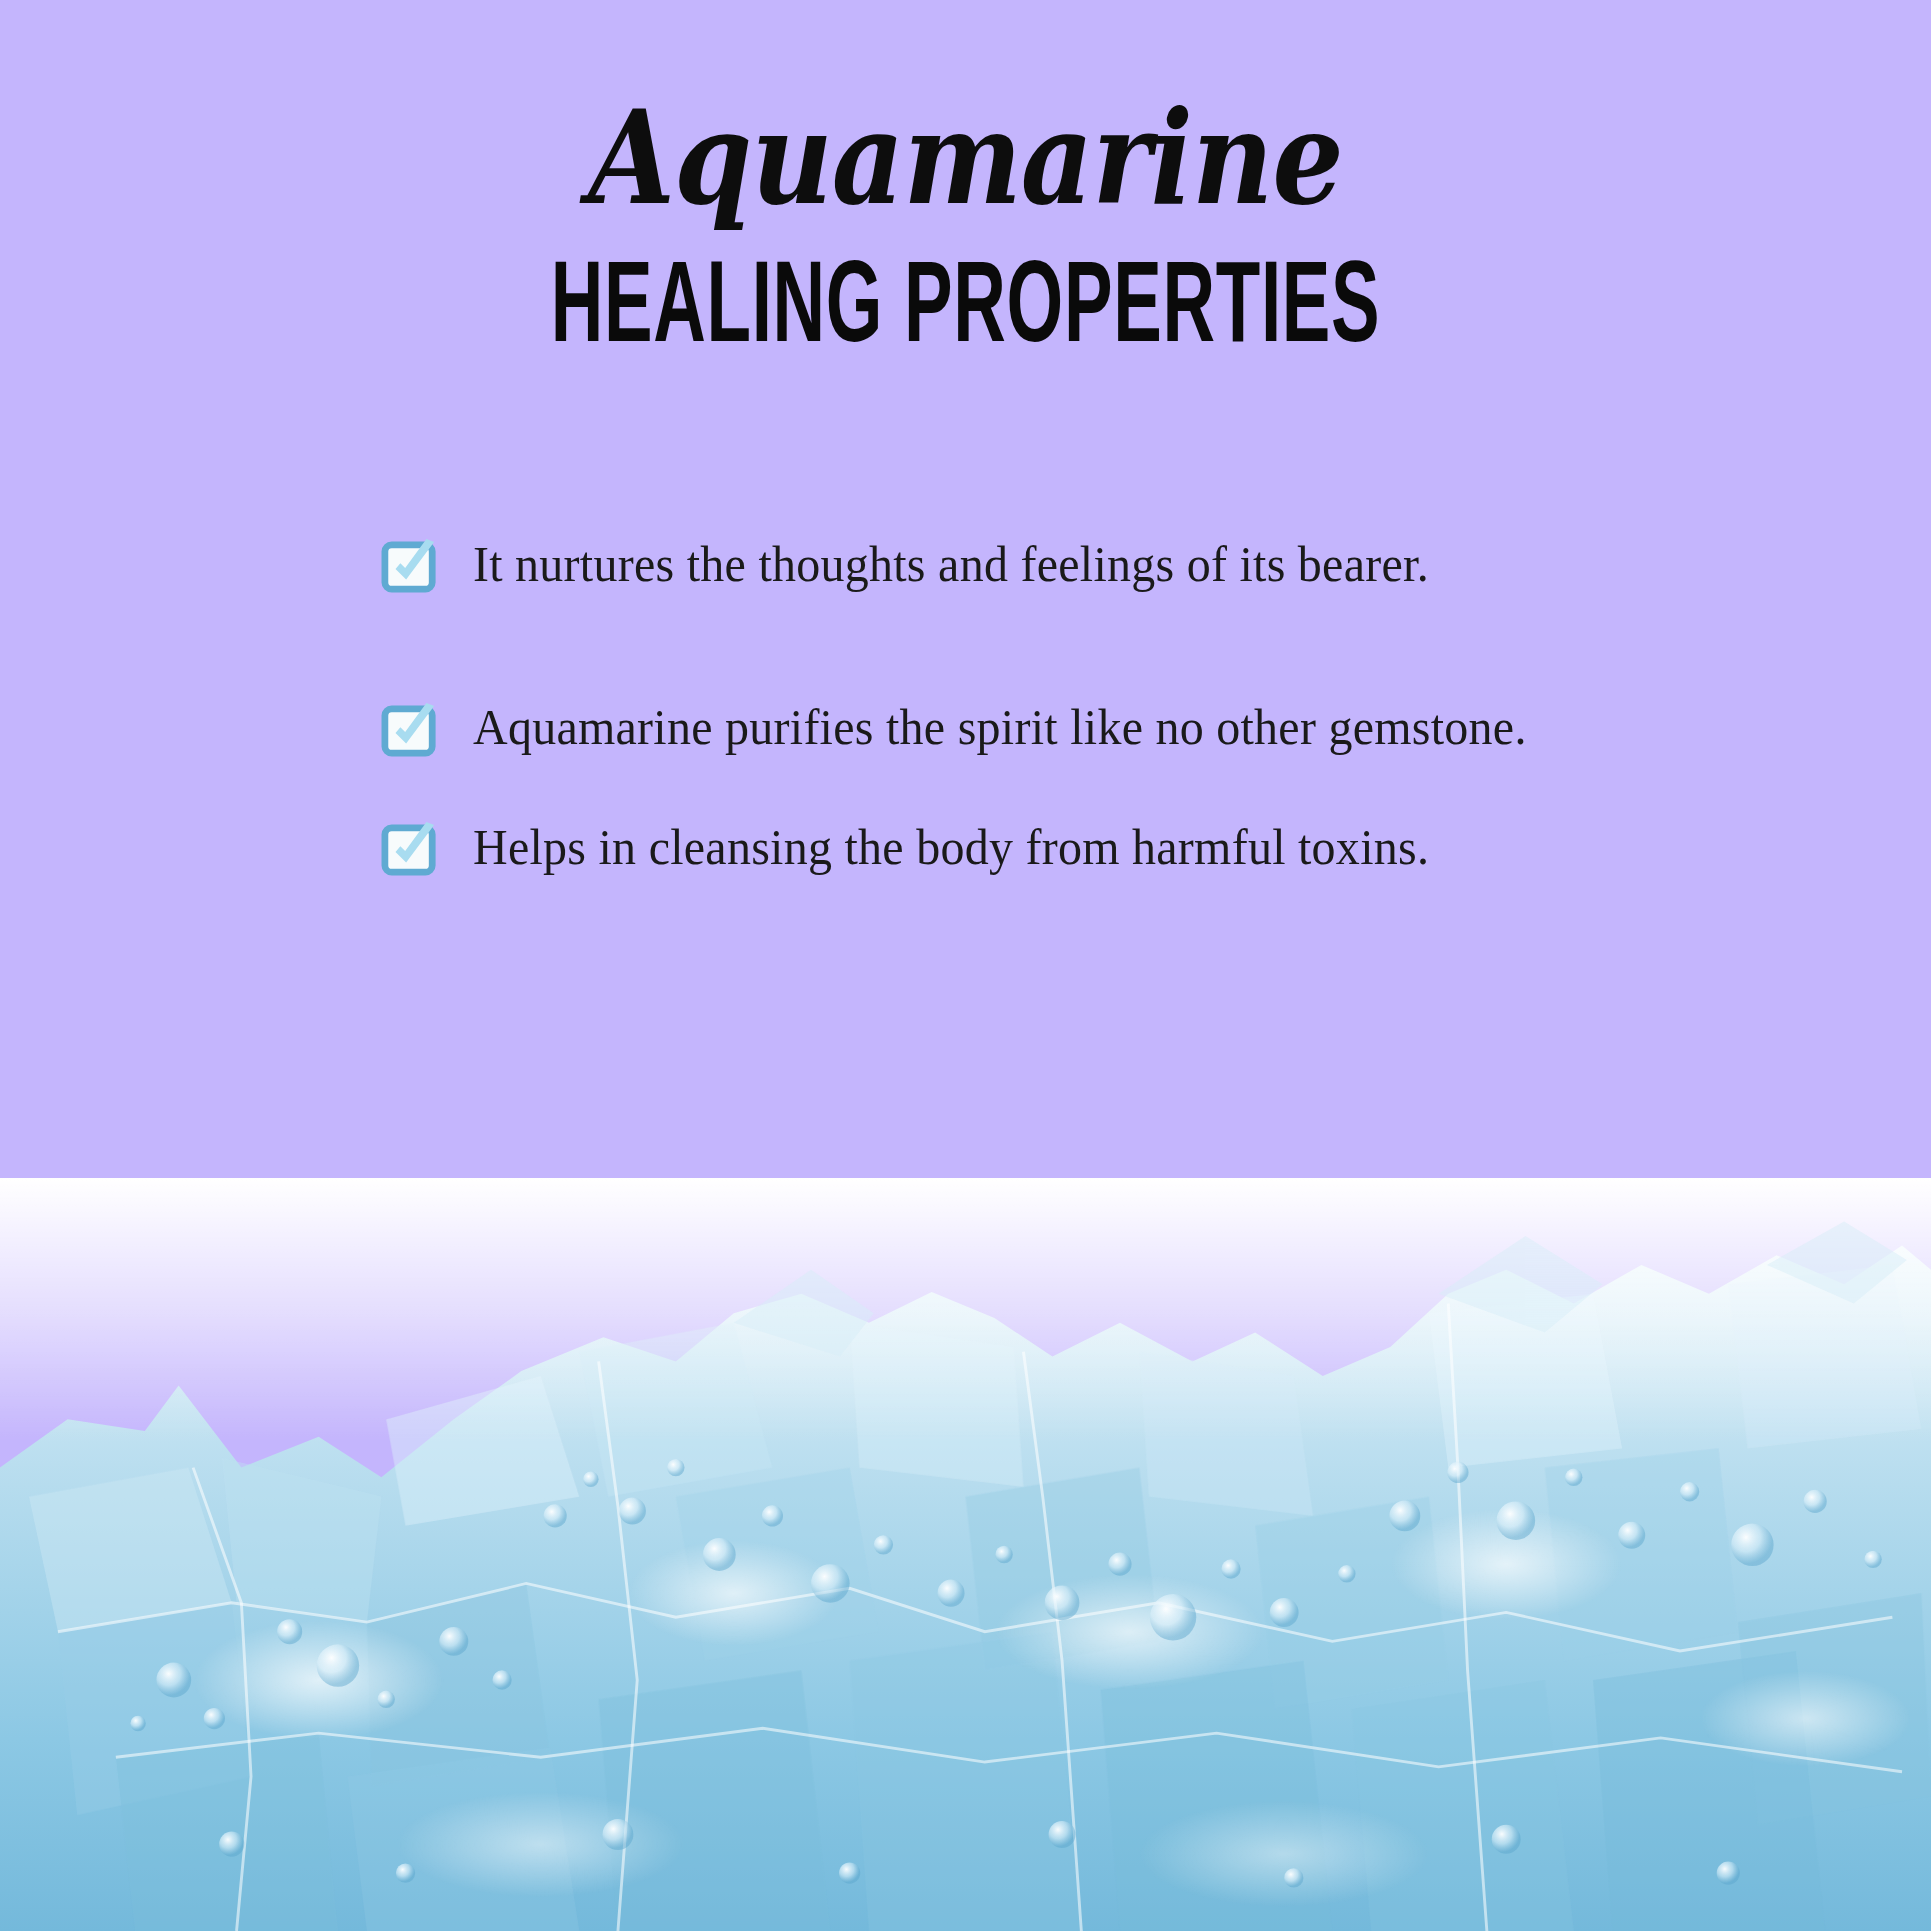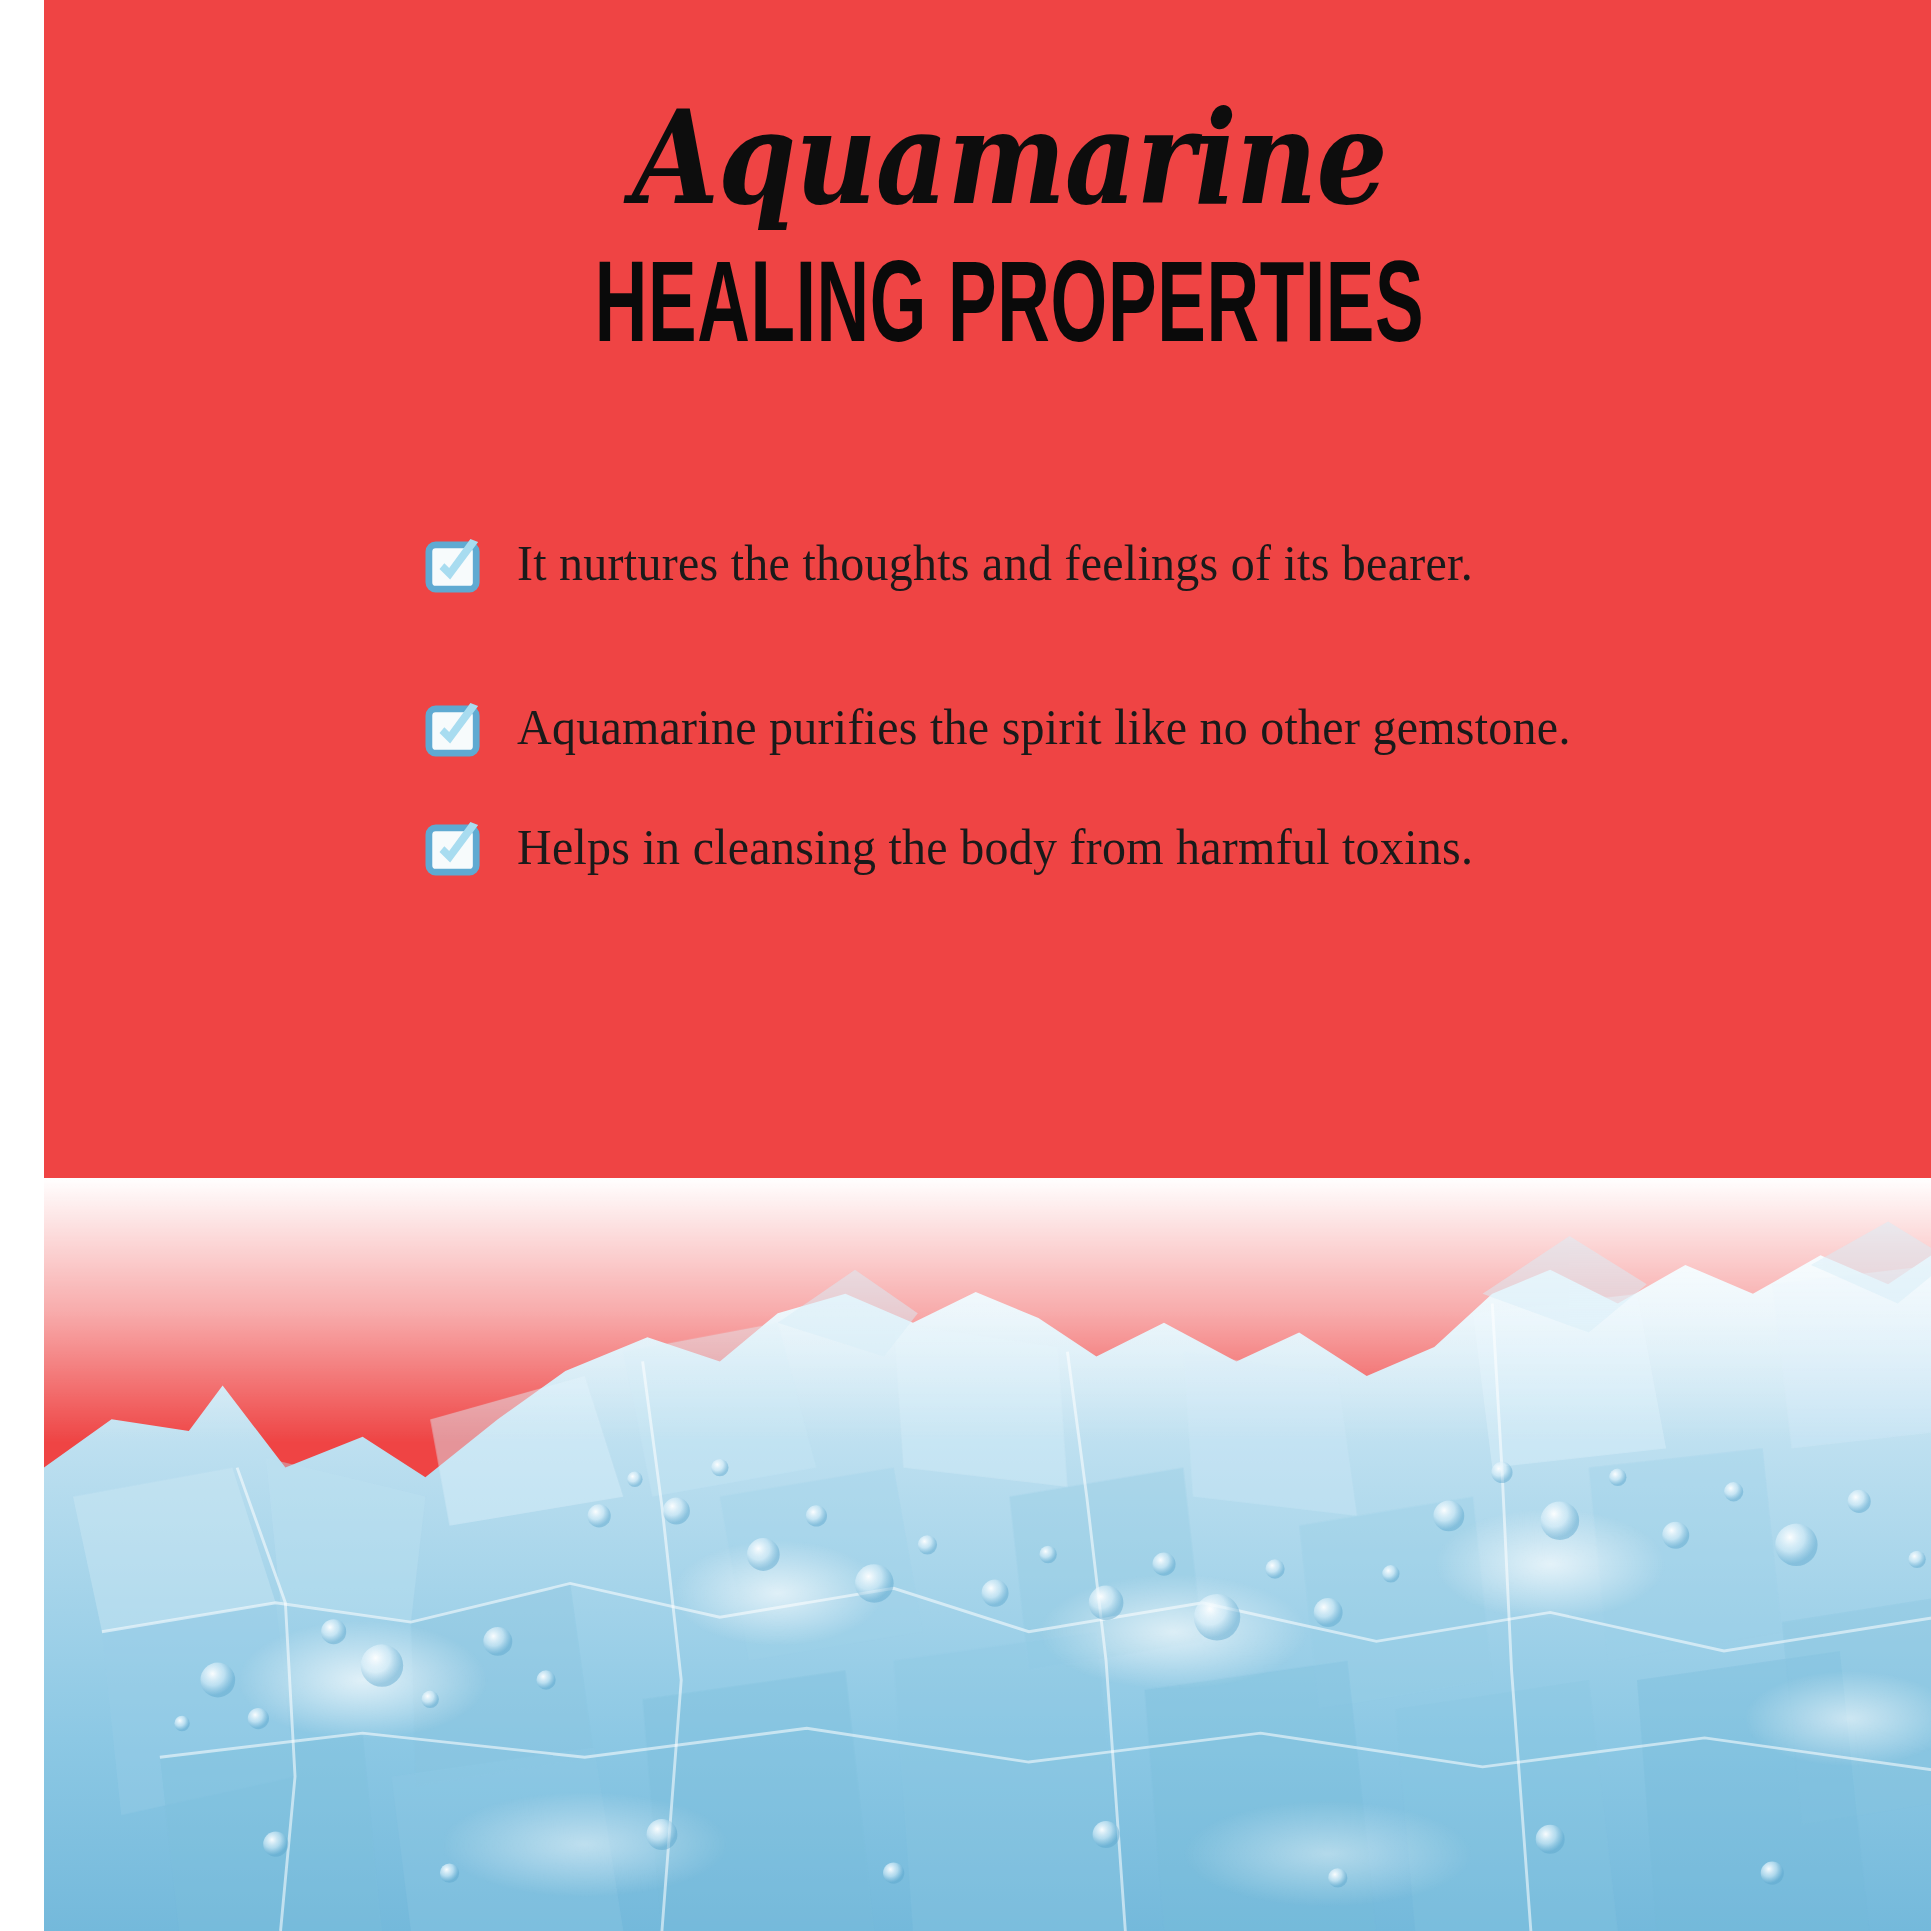--- a/index.html
+++ b/index.html
@@ -11,22 +11,21 @@
     width: 1931px;
     height: 1931px;
     position: relative;
     overflow: hidden;
     font-family: "Liberation Serif", serif;
   }
 
   #page {
     position: absolute;
     inset: 0;
-    background: #ef4444;
-    margin-left: 44px;
+    background: #c4b5fd;
   }
 
   
   .heading-block {
     position: absolute;
     top: 93px;
     left: 0;
     width: 1931px;
     text-align: center;
   }
@@ -57,21 +56,21 @@
 
   
   .list-block {
     position: absolute;
     top: 533px;
     left: 382px;
     width: 1400px;
   }
   .list-item {
     display: flex;
-    align-items: center;
+    align-items: flex-end;
     margin-bottom: 0;
   }
   .list-item .cb-wrap {
     flex: 0 0 auto;
     width: 56px;
     height: 56px;
     position: relative;
     margin-top: 5.8px;
   }
   .list-item .item-text {

